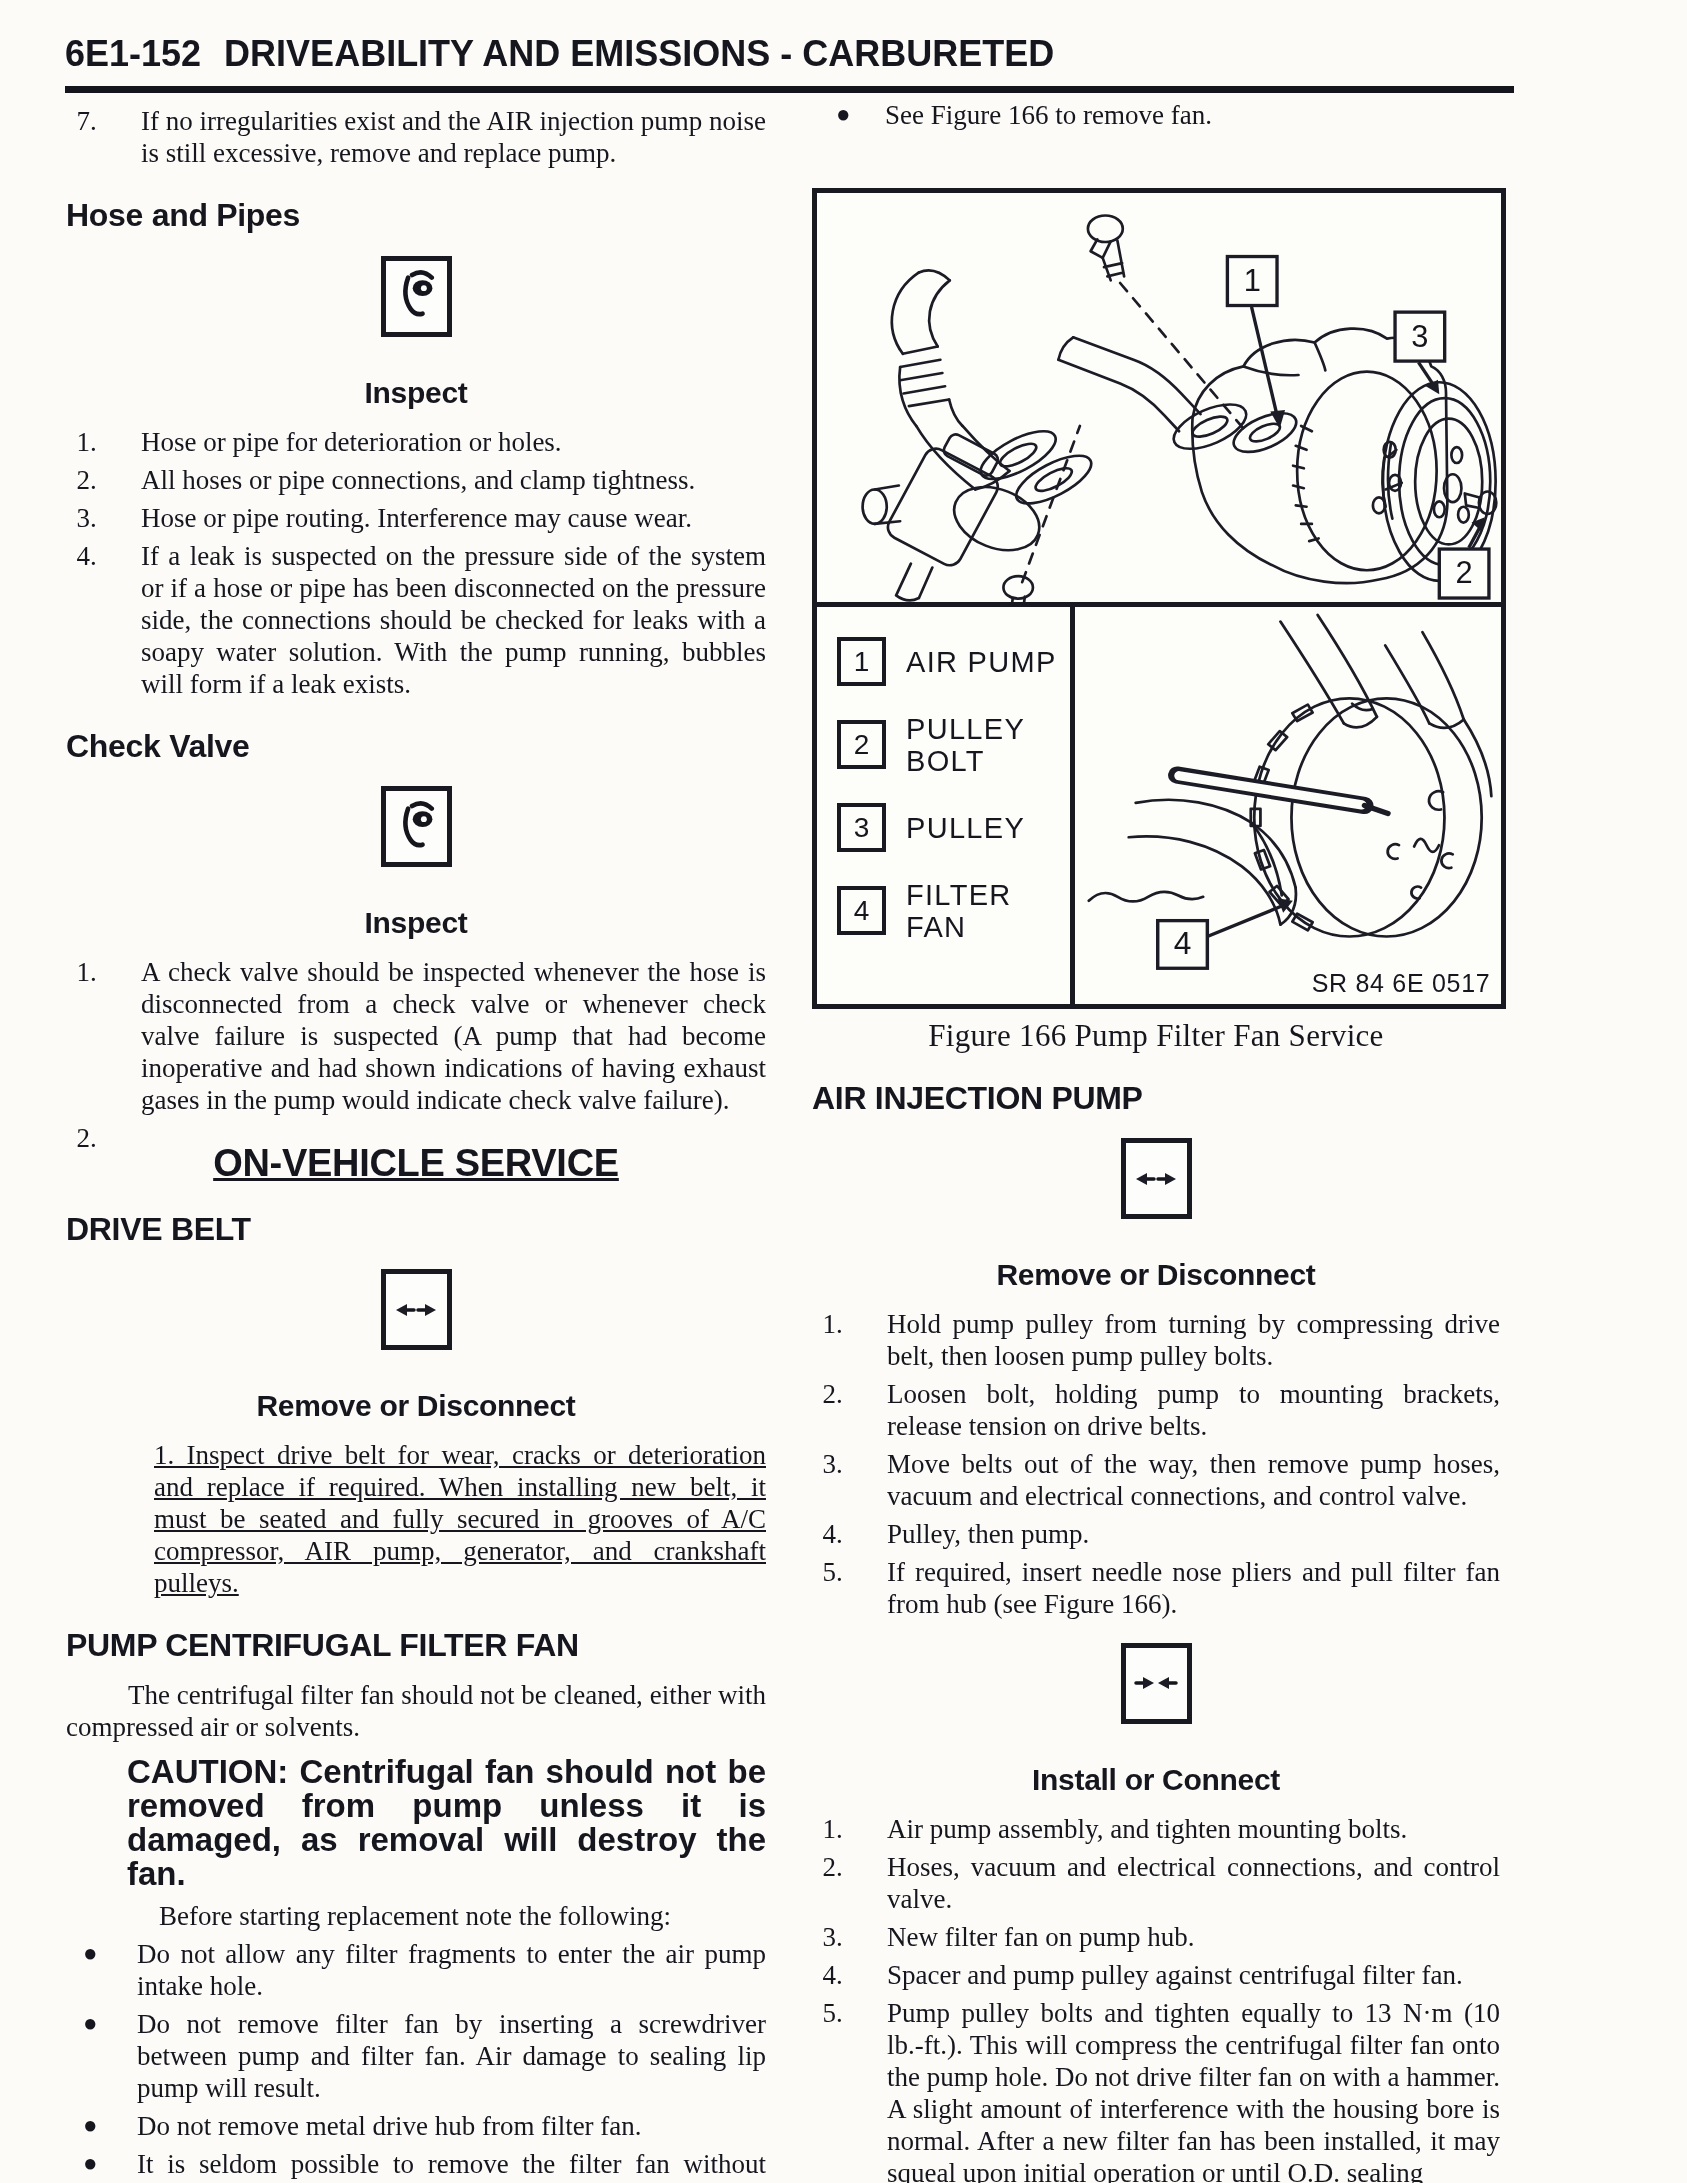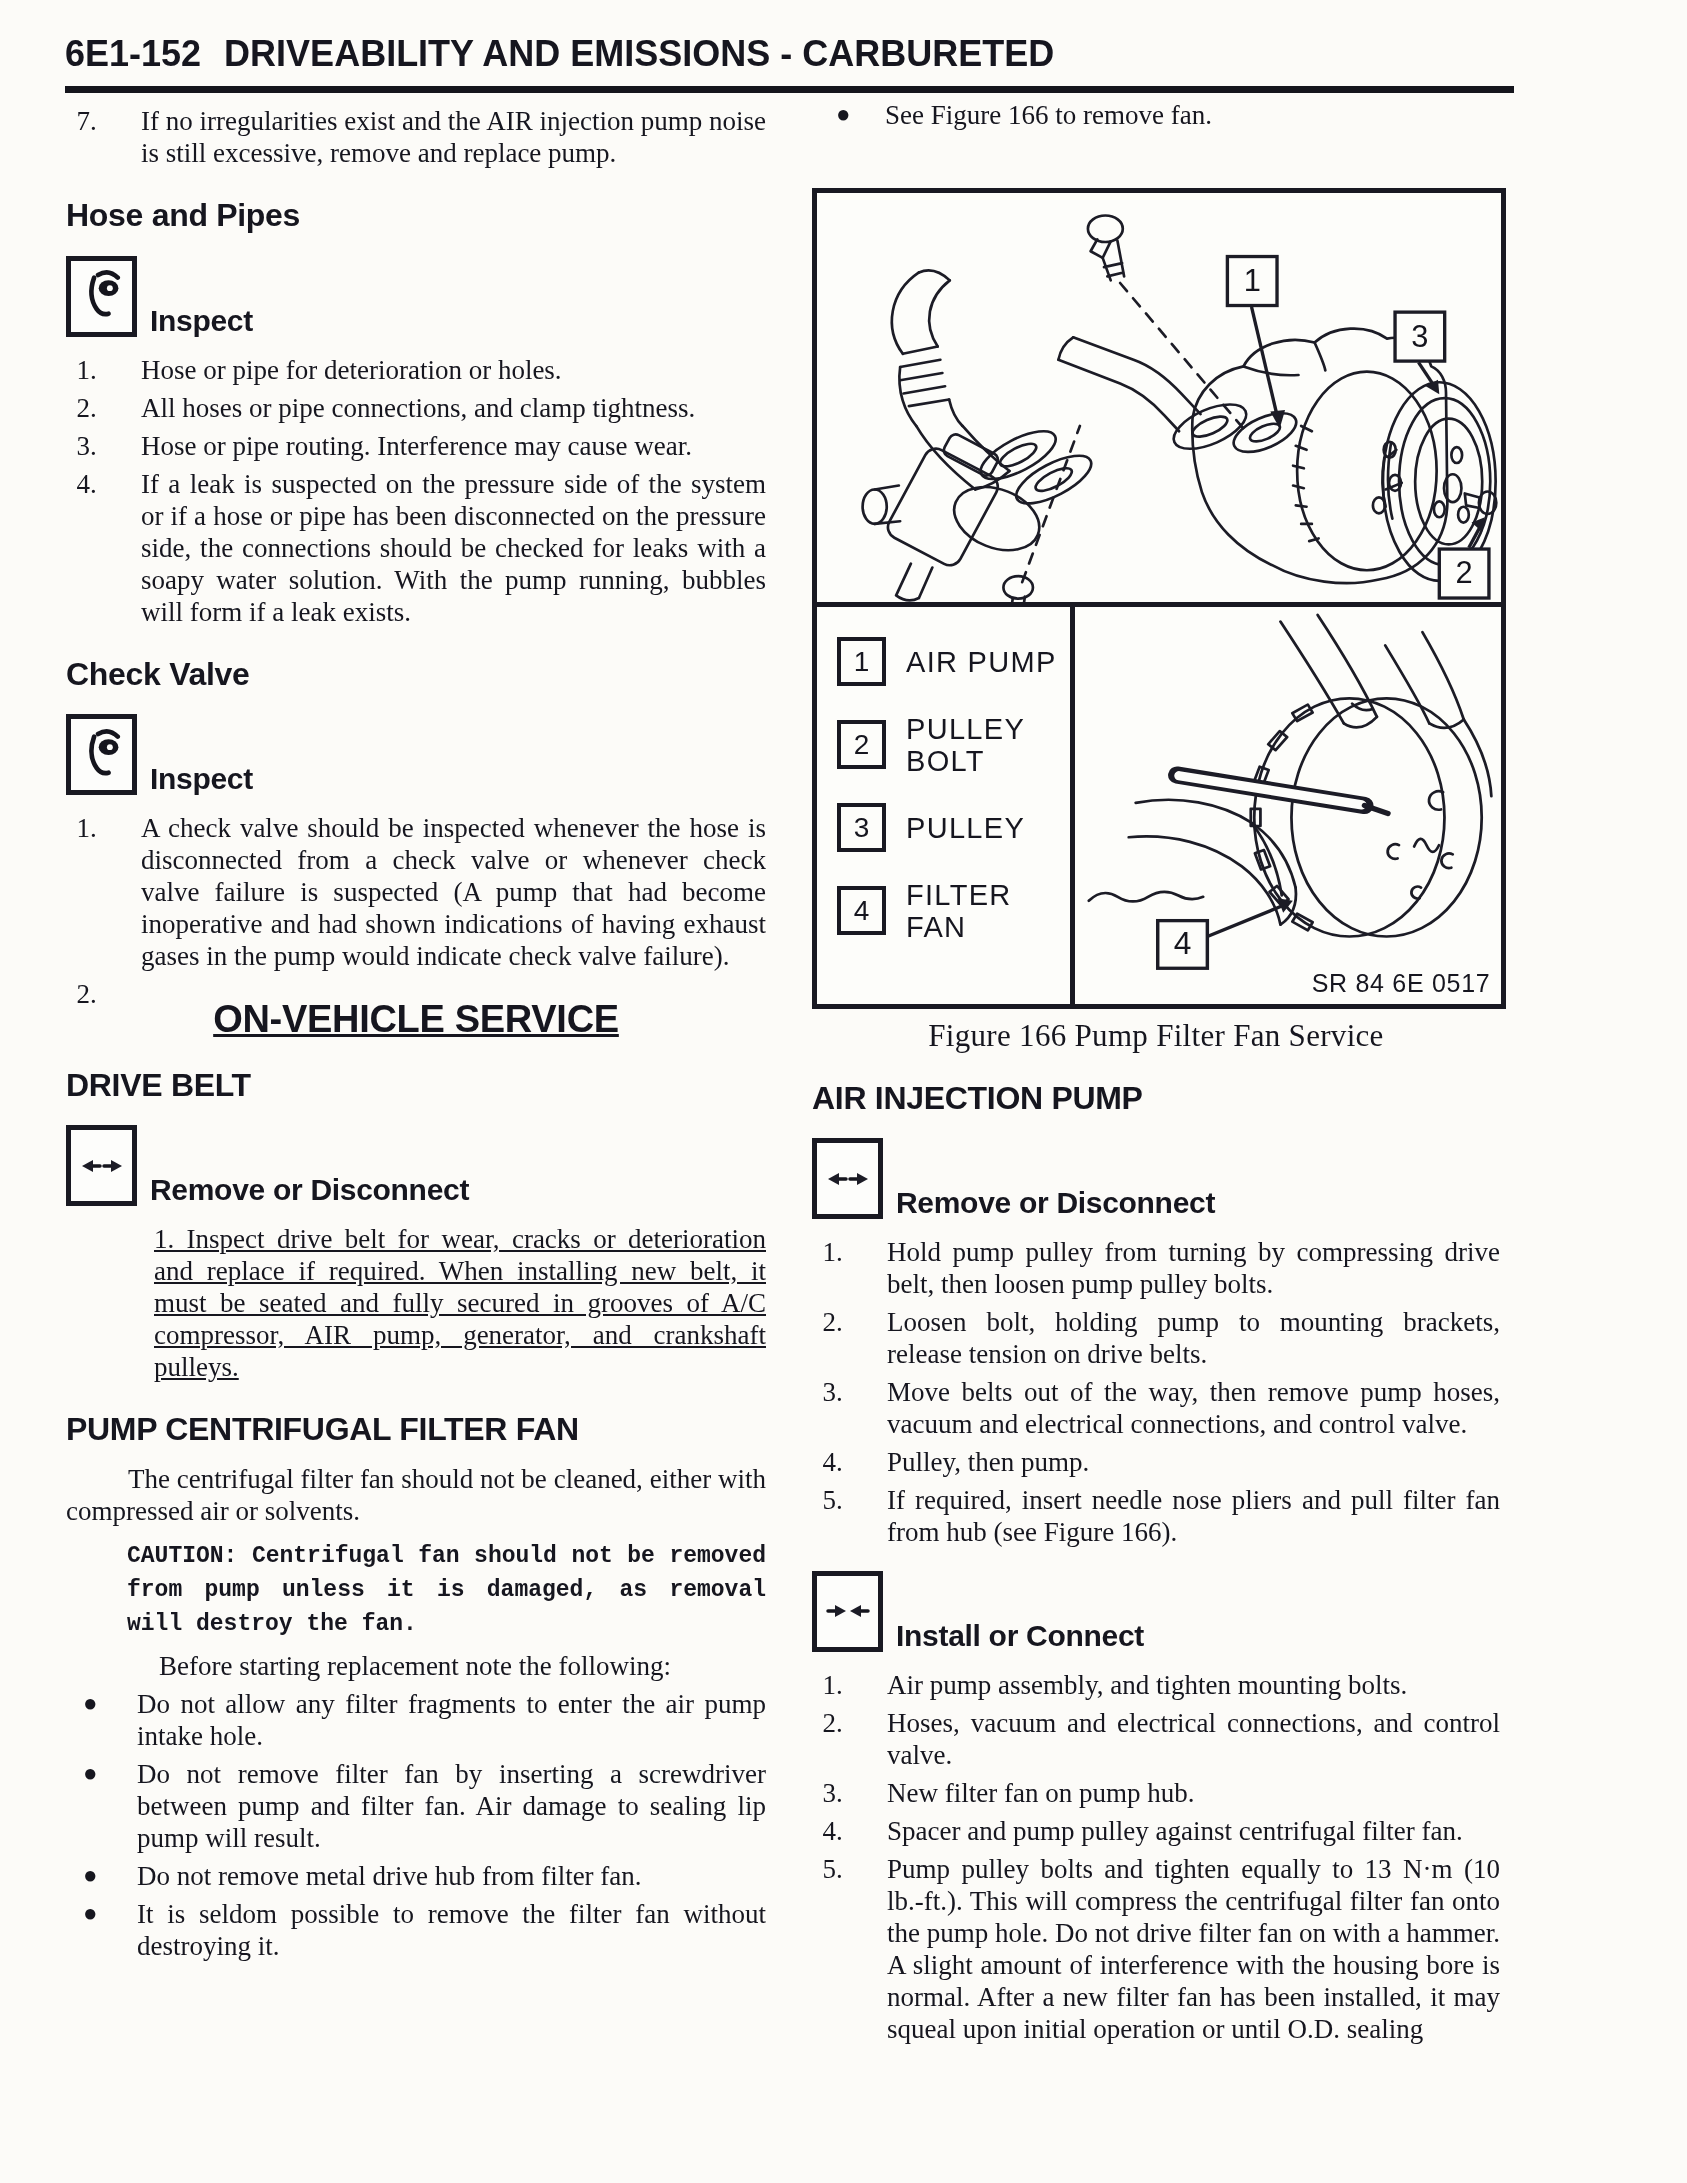--- a/index.html
+++ b/index.html
@@ -21,25 +21,25 @@
             font-size:38px;line-height:40px;text-align:center;margin-top:26.5px;letter-spacing:-0.3px;text-decoration:underline;}
   
   .olist{margin-top:17px;}
   .oli{position:relative;padding-left:75px;text-align:justify;margin-top:6px;}
   .oli .num{position:absolute;left:10.6px;top:0;}
   .bli{position:relative;padding-left:71px;text-align:justify;margin-top:6px;}
   .bli .bull{position:absolute;left:17px;top:-1.3px;font-size:24px;}
   .para-ind{margin-top:16px;text-indent:62px;text-align:justify;}
   .para-block{margin-top:17px;margin-left:88px;text-align:justify;text-decoration:underline;}
   .caution{margin-top:12px;margin-left:61px;text-align:justify;
-           font-family:Liberation Mono, monospace;font-weight:bold;
-           font-size:23px;line-height:34px;}
+           font-family:Liberation Sans, sans-serif;font-weight:bold;
+           font-size:33px;line-height:34px;}
   .before{margin-top:9.3px;text-indent:93px;}
   
-  .icon-row{display:flex;align-items:flex-end;gap:13px;margin-top:22.5px;}
+  .icon-row{display:flex;align-items:center;gap:40px;margin-top:22.5px;flex-direction:column;}
   .icon-box{flex:none;width:61px;height:71px;border:5.3px solid #191922;background:#fdfdfb;
             display:flex;align-items:center;justify-content:center;}
   .icon-label{font-family:"Liberation Sans","DejaVu Sans",sans-serif;font-weight:bold;
               font-size:30px;letter-spacing:-0.3px;}
   
   .see-fig{position:relative;padding-left:73px;}
   .see-fig .bull{position:absolute;left:24px;top:-1.3px;font-size:24px;}
   .figure-box{margin-top:57px;width:684px;border:5.3px solid #191922;background:#fdfdfa;}
   .fig-top{height:409px;}
   .fig-top svg{display:block;width:100%;height:100%;}

